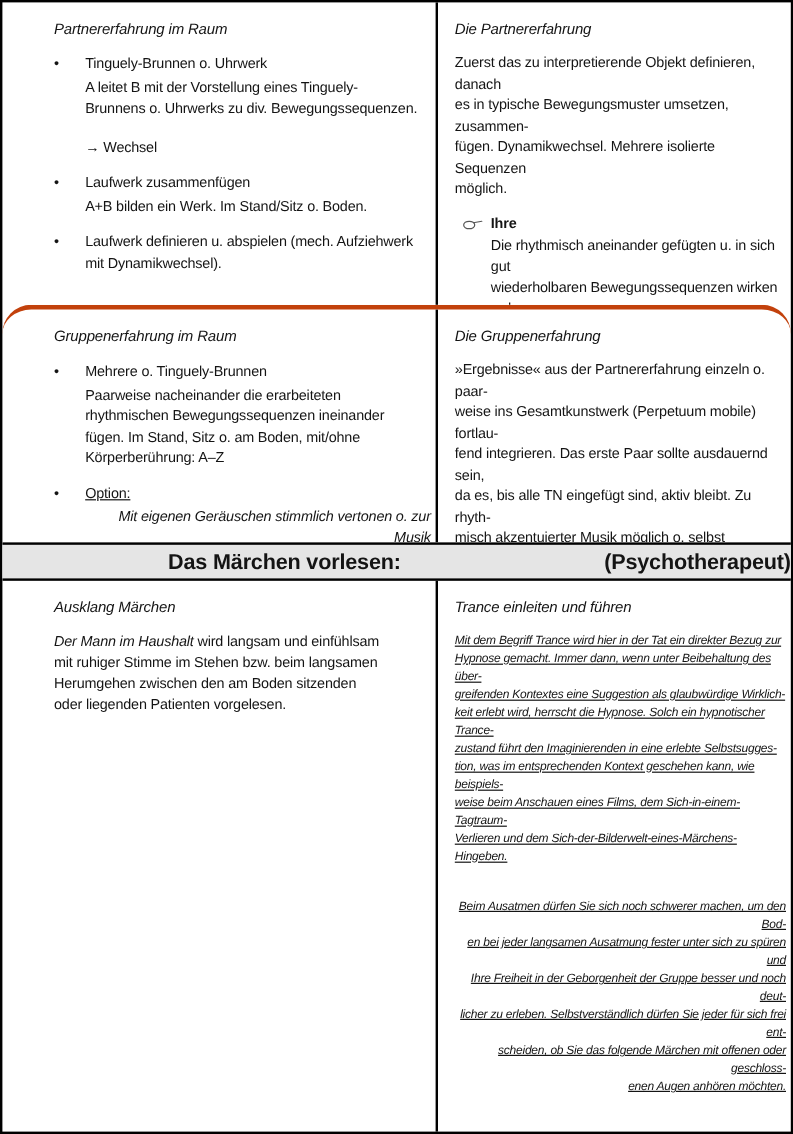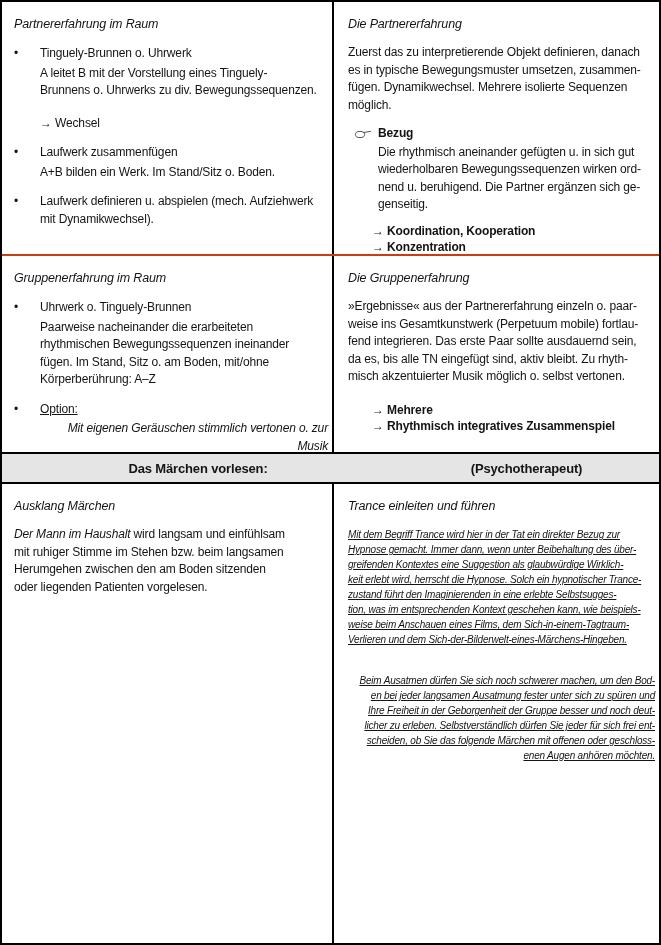--- a/index.html
+++ b/index.html
@@ -4,23 +4,23 @@
 <style>
   html,body{margin:0;padding:0;background:#ffffff;}
   .page{
     width:661px;height:945px;box-sizing:border-box;
     border:2px solid #000;
     display:flex;flex-direction:column;
     font-family:"Liberation Sans", sans-serif;
     color:#141414;
     letter-spacing:-0.15px;
   }
-  .trow{display:flex;box-sizing:border-box;}
+  .trow{display:flex;box-sizing:border-box;padding-left:31px;}
   .r1{height:252px;}
-  .r2{height:198px;border-top:2px solid #c2410c;}
+  .r2{height:198px;border-top:4px solid #c2410c;border-radius:24px;}
   .r3{flex:1;}
   .cell{box-sizing:border-box;padding:10px 4px 0 12px;overflow:hidden;}
   .cell.left{width:332px;border-right:2px solid #000;}
   .cell.right{flex:1;padding-left:14px;}
   .heading{font-style:italic;font-size:12.5px;line-height:17px;margin:4px 0 0 0;}
   .para{white-space:pre-line;font-size:12px;line-height:17.5px;margin-top:11px;}
   .bullet{display:flex;margin-top:12px;font-size:12px;line-height:17.5px;}
   .bullet .dot{width:26px;flex:0 0 26px;}
   .bullet .bcontent{flex:1;}
   .bullet .bbody{white-space:pre-line;margin-top:2px;}
@@ -32,21 +32,21 @@
   .tip-head svg{margin-right:6px;flex:0 0 auto;}
   .tip-body{white-space:pre-line;margin-left:24px;margin-top:1px;}
   .arrows{margin-left:24px;margin-top:9px;font-weight:bold;font-size:12px;line-height:16.5px;}
   .arrows.gap-lg{margin-top:16px;}
   .banner{
     height:32px;box-sizing:border-box;
     border-top:2px solid #000;border-bottom:2px solid #000;
     background:#e5e5e5;
     display:flex;align-items:center;
   }
-  .banner-half{font-weight:bold;font-size:13px;text-align:center;padding-left:30px;}
+  .banner-half{font-weight:bold;font-size:18px;text-align:right;}
   .banner-half.bl{width:332px;}
   .banner-half.br{flex:1;}
   .small-italic{font-style:italic;font-size:10px;line-height:15px;white-space:pre-line;letter-spacing:-0.2px;text-decoration:underline;}
   .mt-md{margin-top:12px;}
   .mt-lg{margin-top:20px;}
   .mt-xl{margin-top:26px;text-align:right;}
   .lead-para{white-space:pre-line;font-size:12px;line-height:17.5px;margin-top:11px;}
 </style>
 </head>
 <body>
@@ -90,21 +90,21 @@
 es in typische Bewegungsmuster umsetzen, zusammen-
 fügen. Dynamikwechsel. Mehrere isolierte Sequenzen
 möglich.</div>
 
       <div class="tip">
         <div class="tip-head">
           <svg width="18" height="11" viewBox="0 0 18 11">
             <ellipse cx="6" cy="6.5" rx="4.6" ry="3.1" fill="none" stroke="#555" stroke-width="1"></ellipse>
             <path d="M9.5 4.6 L16.5 3.4" fill="none" stroke="#555" stroke-width="1" stroke-linecap="round"></path>
           </svg>
-          <span>Bezug</span>
+          <span>Ihre</span>
         </div>
         <div class="tip-body">Die rhythmisch aneinander gefügten u. in sich gut
 wiederholbaren Bewegungssequenzen wirken ord-
 nend u. beruhigend. Die Partner ergänzen sich ge-
 genseitig.</div>
       </div>
 
       <div class="arrows">
         <div>→ Koordination, Kooperation</div>
         <div>→ Konzentration</div>
@@ -112,21 +112,21 @@
     </div>
   </div>
 
   <div class="trow r2">
     <div class="cell left">
       <div class="heading">Gruppenerfahrung im Raum</div>
 
       <div class="bullet">
         <span class="dot">•</span>
         <div class="bcontent">
-            <div>Uhrwerk o. Tinguely-Brunnen</div>
+            <div>Mehrere o. Tinguely-Brunnen</div>
             <div class="bbody">Paarweise nacheinander die erarbeiteten
 rhythmischen Bewegungssequenzen ineinander
 fügen. Im Stand, Sitz o. am Boden, mit/ohne
 Körperberührung: A–Z</div>
           </div>
       </div>
 
       <div class="bullet">
         <span class="dot">•</span>
         <div class="bcontent">

